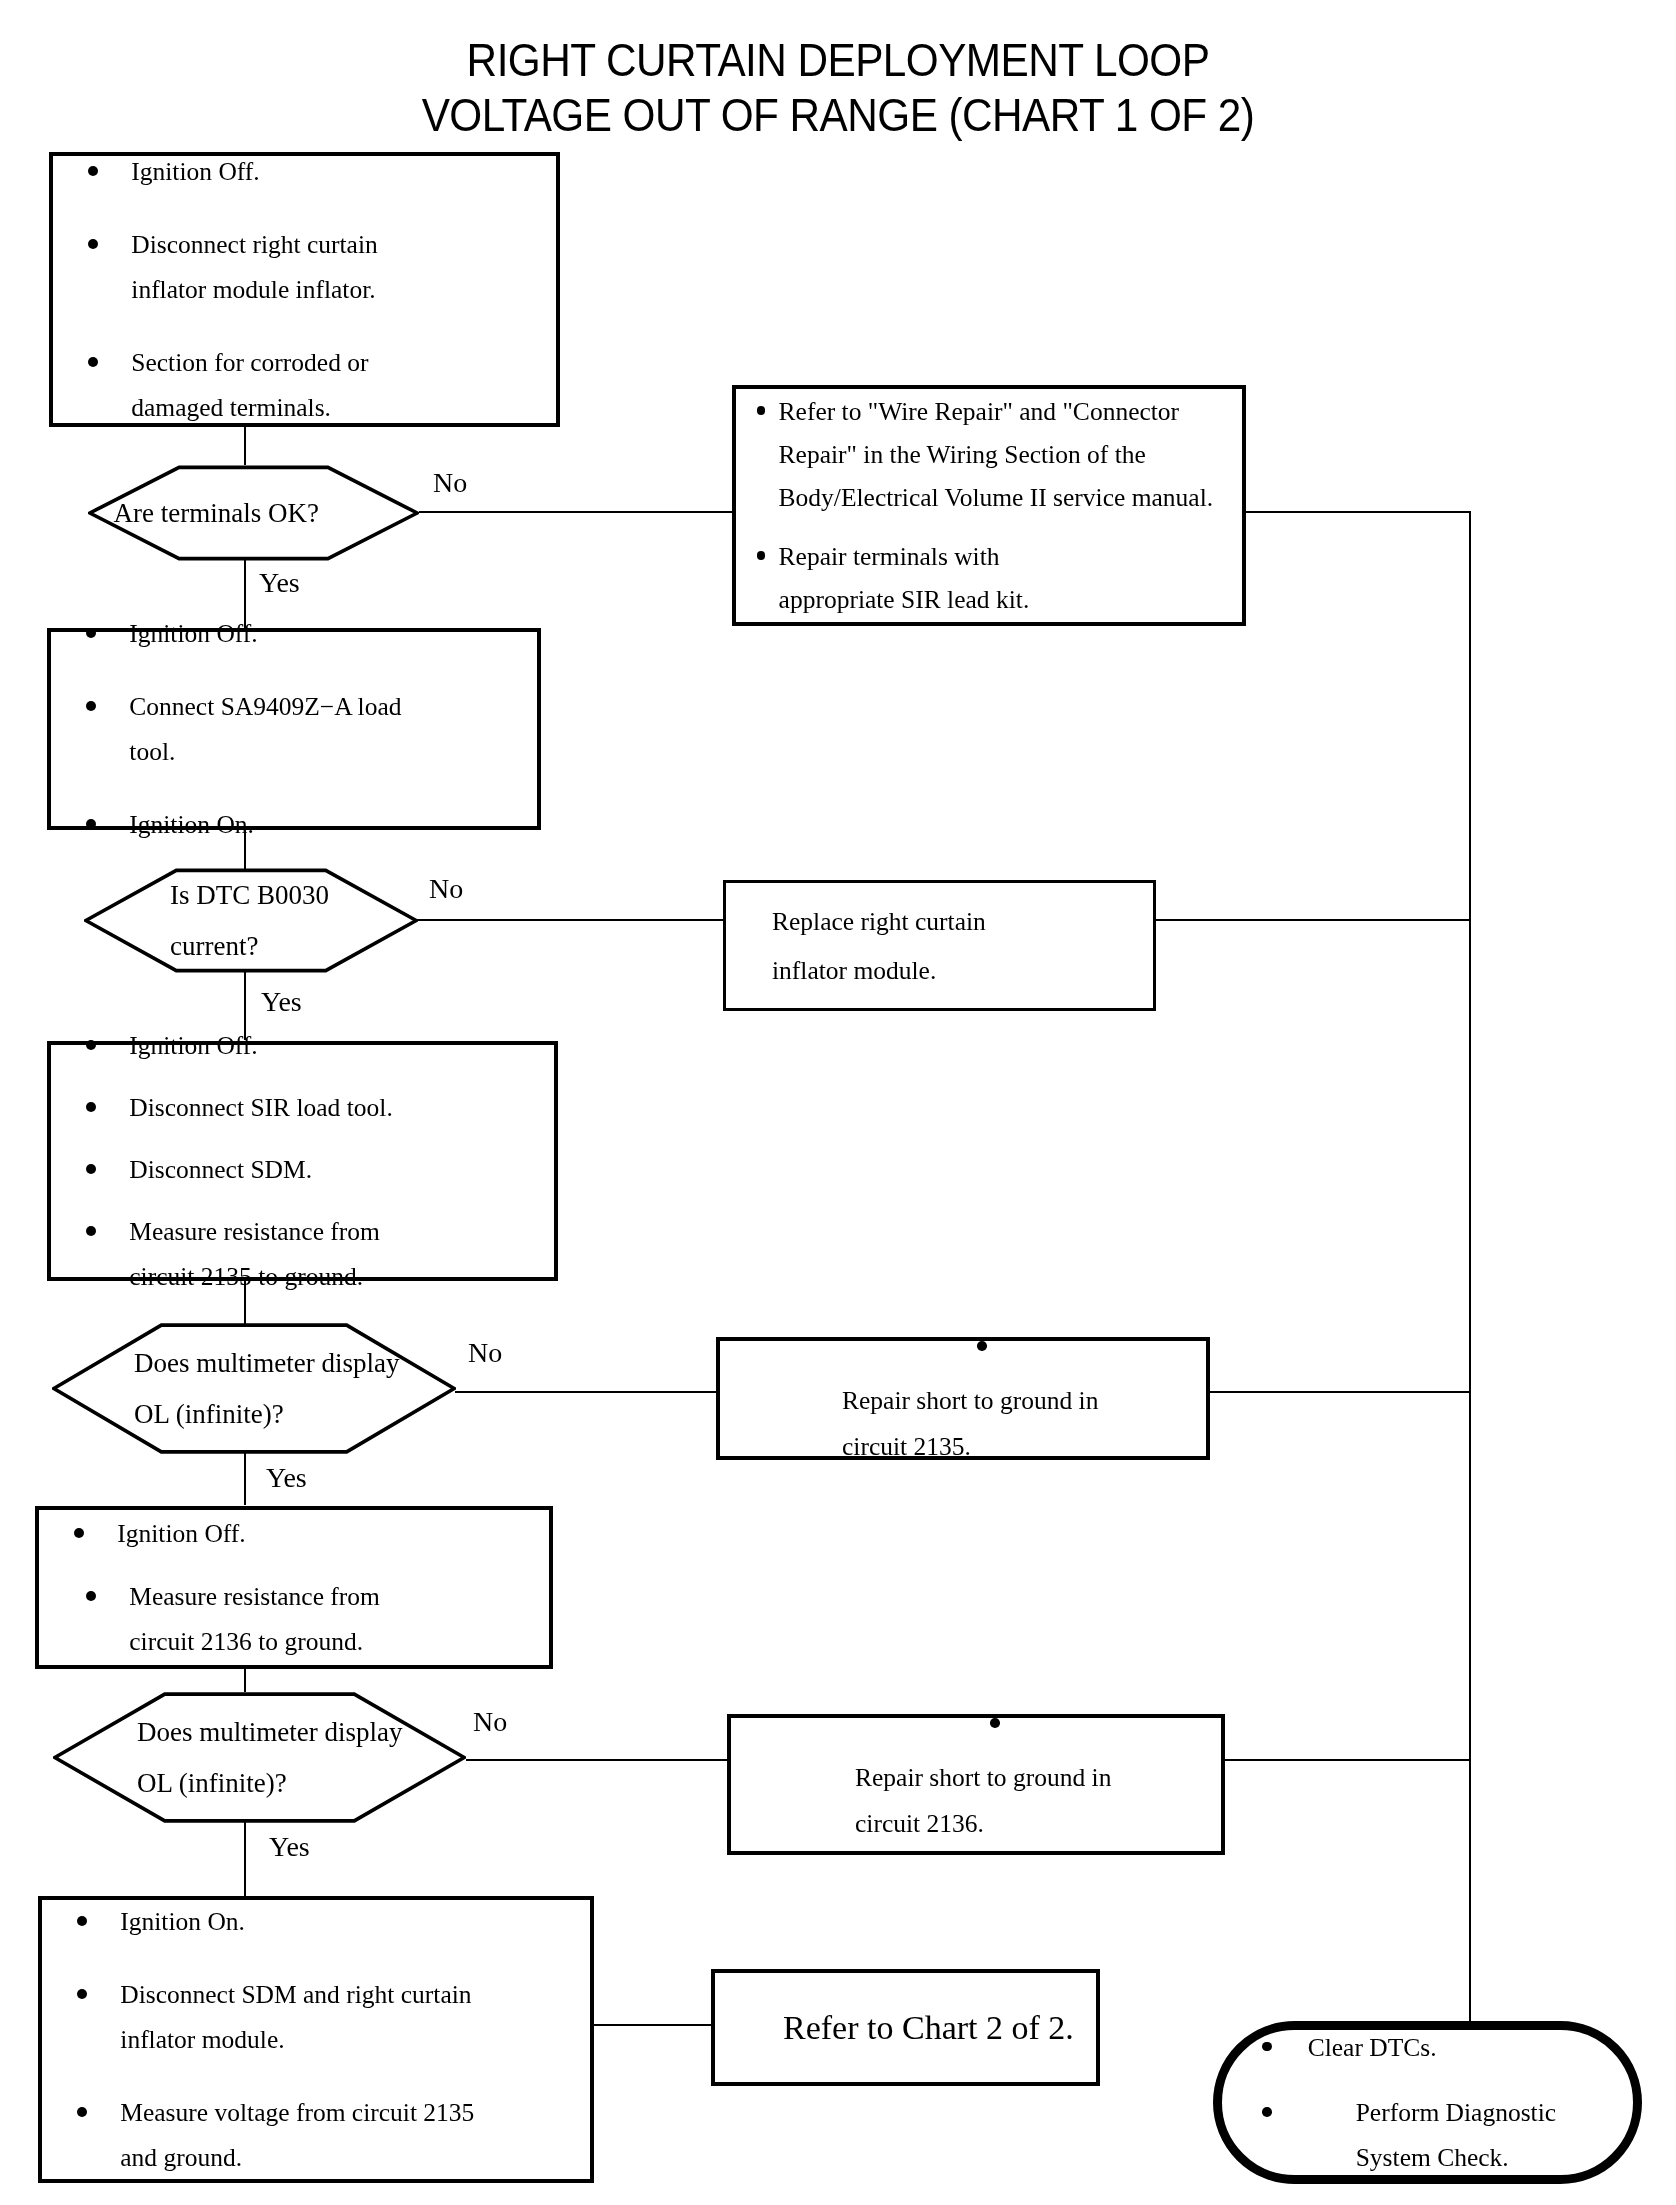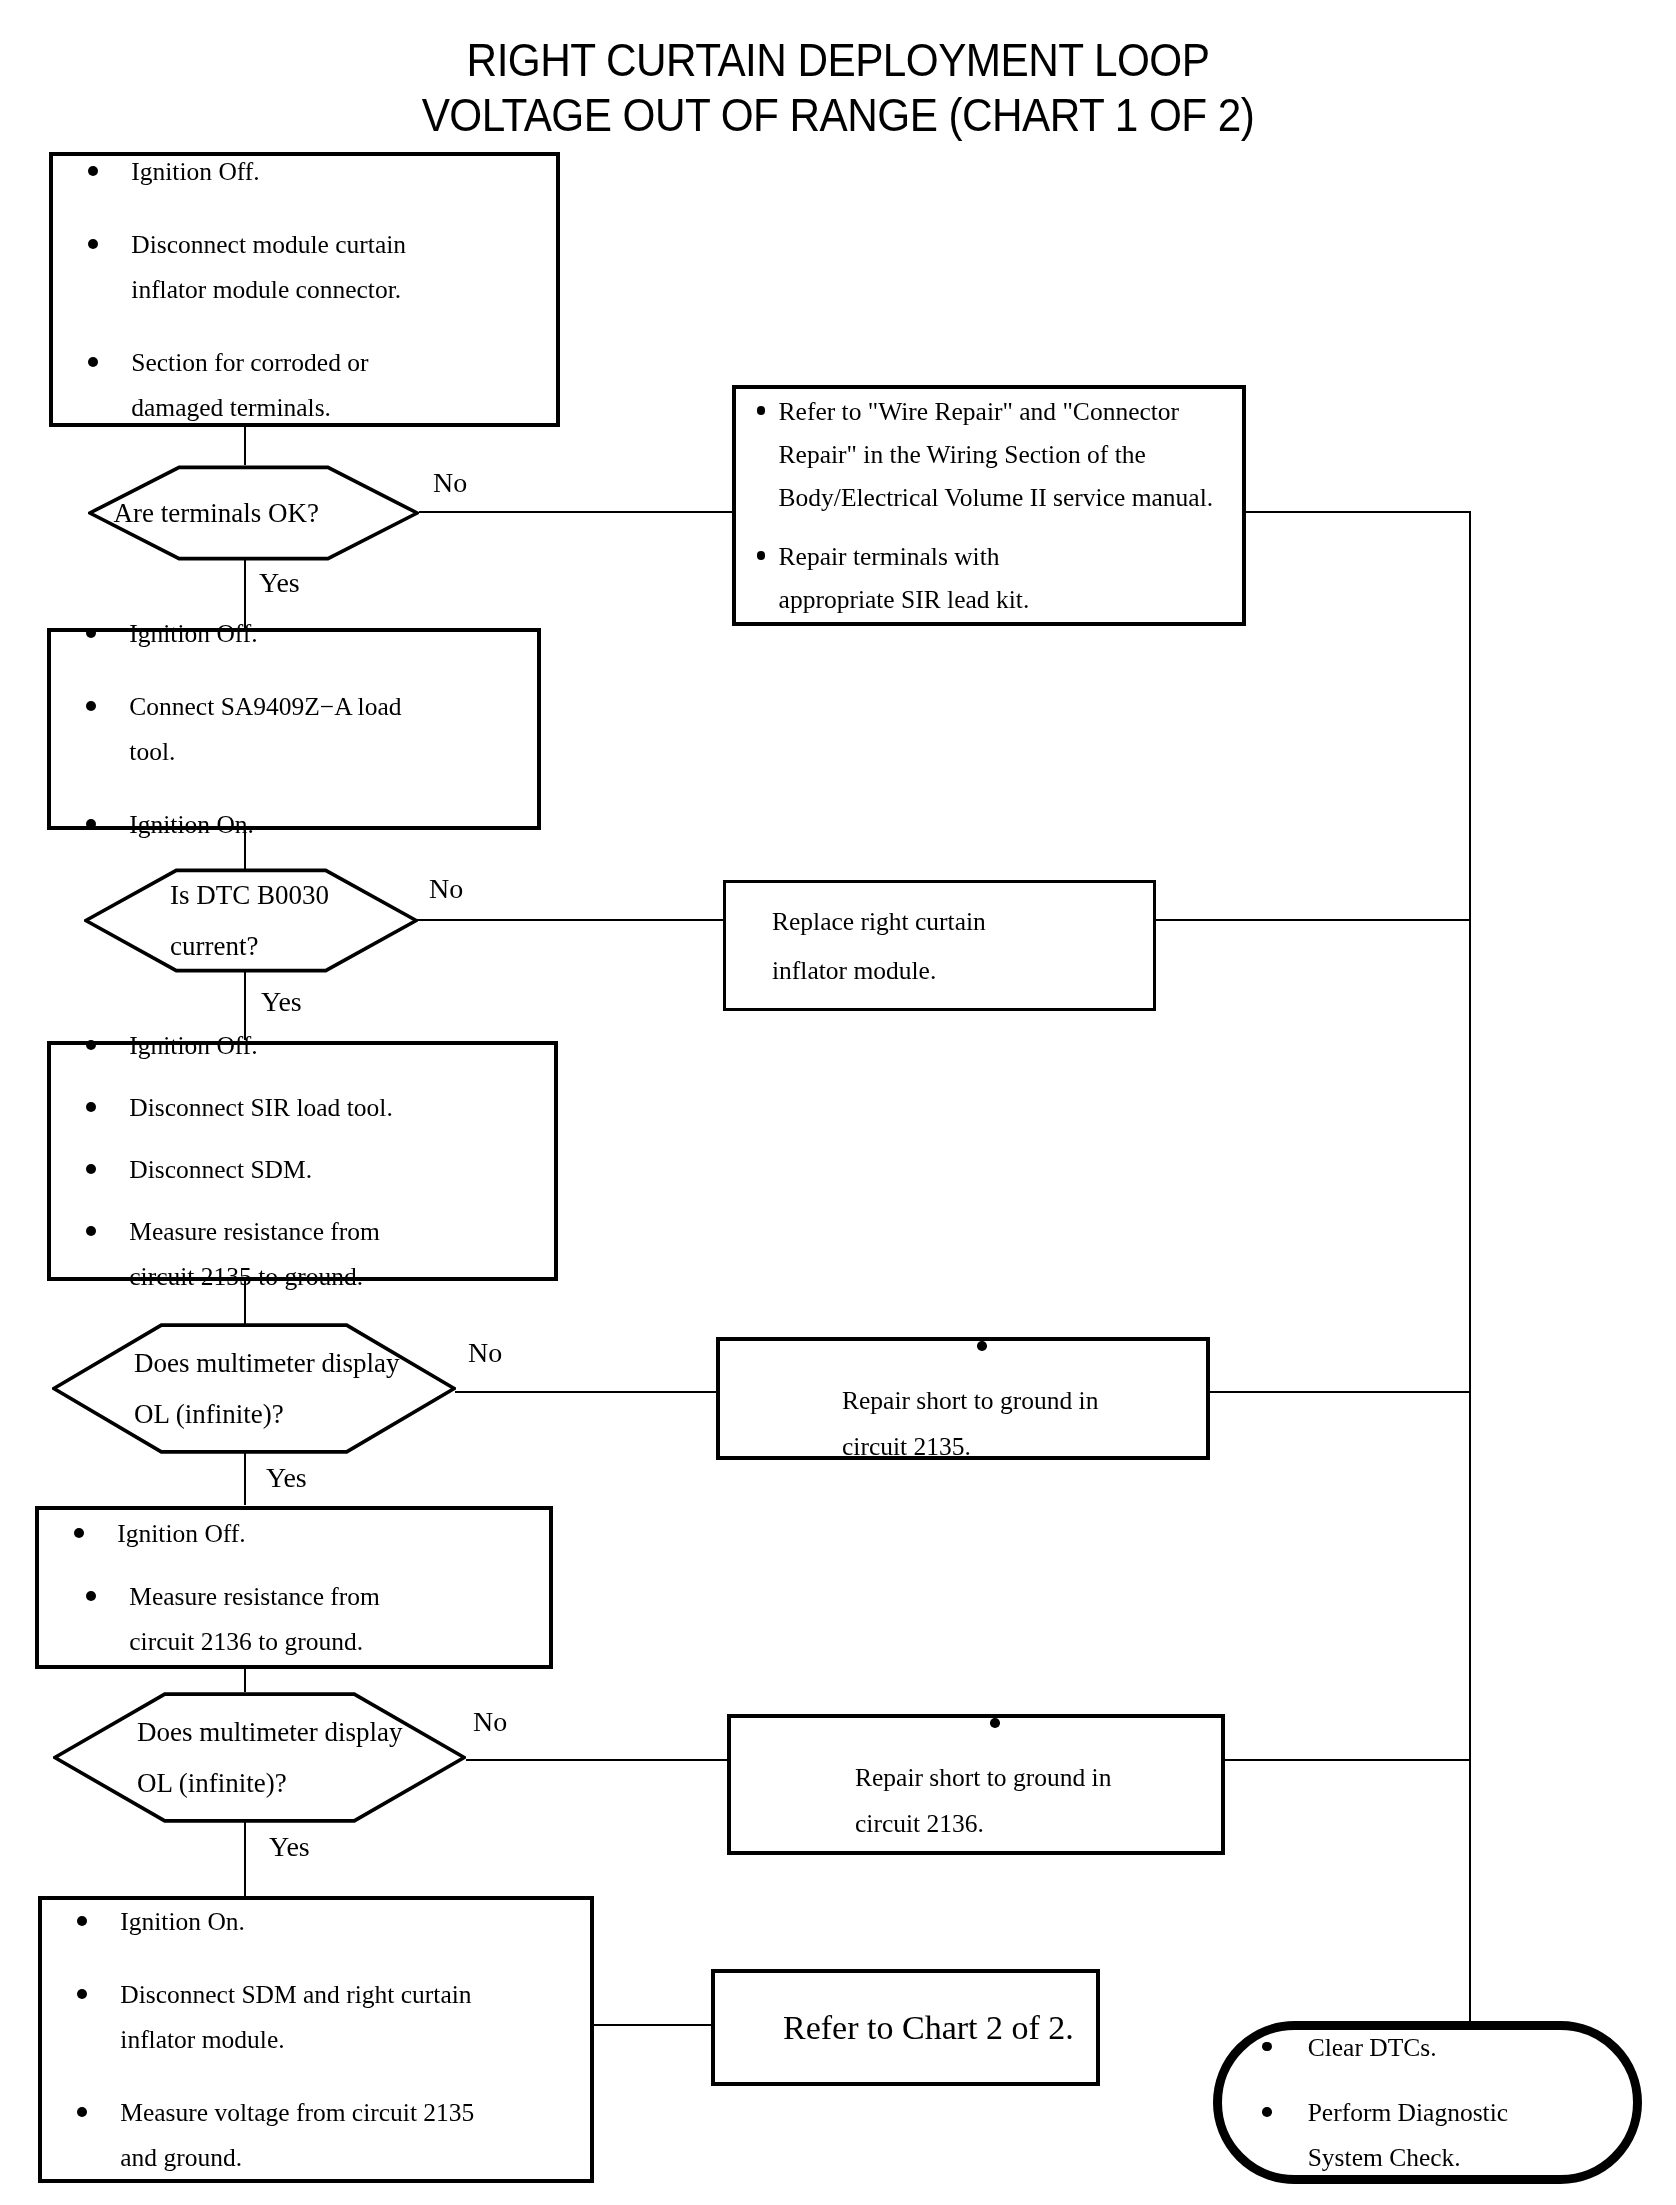--- a/index.html
+++ b/index.html
@@ -46,21 +46,21 @@
   .replace-box{display:flex;align-items:center;border-width:3.6px;}
   .replace-box .txt{margin-left:46px;width:270px;font-size:25.5px;line-height:49px;}
   
   .chart-box{display:flex;align-items:center;border-width:4.9px;}
   .chart-box .txt{margin-left:68px;font-size:34px;}
   
   .terminator{
     position:absolute;background:#fff;border:9.7px solid #000;border-radius:85px;
     box-sizing:border-box;display:flex;flex-direction:column;justify-content:center;
   }
-  .terminator .item + .item{margin-top:20.7px;}
+  .terminator .item + .item{margin-top:20.7px;gap:48px;}
   .terminator .dot{width:9.7px;height:9.7px;margin:17px 0 0 40px;}
   .terminator .txt{margin-left:36px;width:243px;font-size:25.5px;line-height:45px;}
   
   .hex{position:absolute;}
   .hex svg{position:absolute;left:0;top:0;width:100%;height:100%;display:block;}
   .hex-text{
     position:absolute;top:0;bottom:0;display:flex;align-items:center;
     font-size:27px;line-height:51px;
   }
   
@@ -98,21 +98,21 @@
   <div class="hline" style="left:1224px;top:1759px;width:246px;"></div>
   <div class="hline" style="left:593px;top:2024px;width:120px;"></div>
 
   <div class="box step-box" style="left:49px;top:152px;width:511px;height:275px;">
     <div class="item">
       <span class="dot"></span>
       <div class="txt">Ignition Off.</div>
     </div>
     <div class="item">
       <span class="dot"></span>
-      <div class="txt">Disconnect module curtain inflator module connector.</div>
+      <div class="txt">Disconnect right curtain inflator module inflator.</div>
     </div>
     <div class="item">
       <span class="dot"></span>
       <div class="txt">Section for corroded or damaged terminals.</div>
     </div>
   </div>
 
   <div class="hex" style="left:88px;top:465px;width:331px;height:96px;">
     <svg viewBox="0 0 545 158" preserveAspectRatio="none">
       <polygon points="3,79 150,4 395,4 542,79 395,154 150,154" fill="#ffffff" stroke="#000000" stroke-width="6"></polygon>

